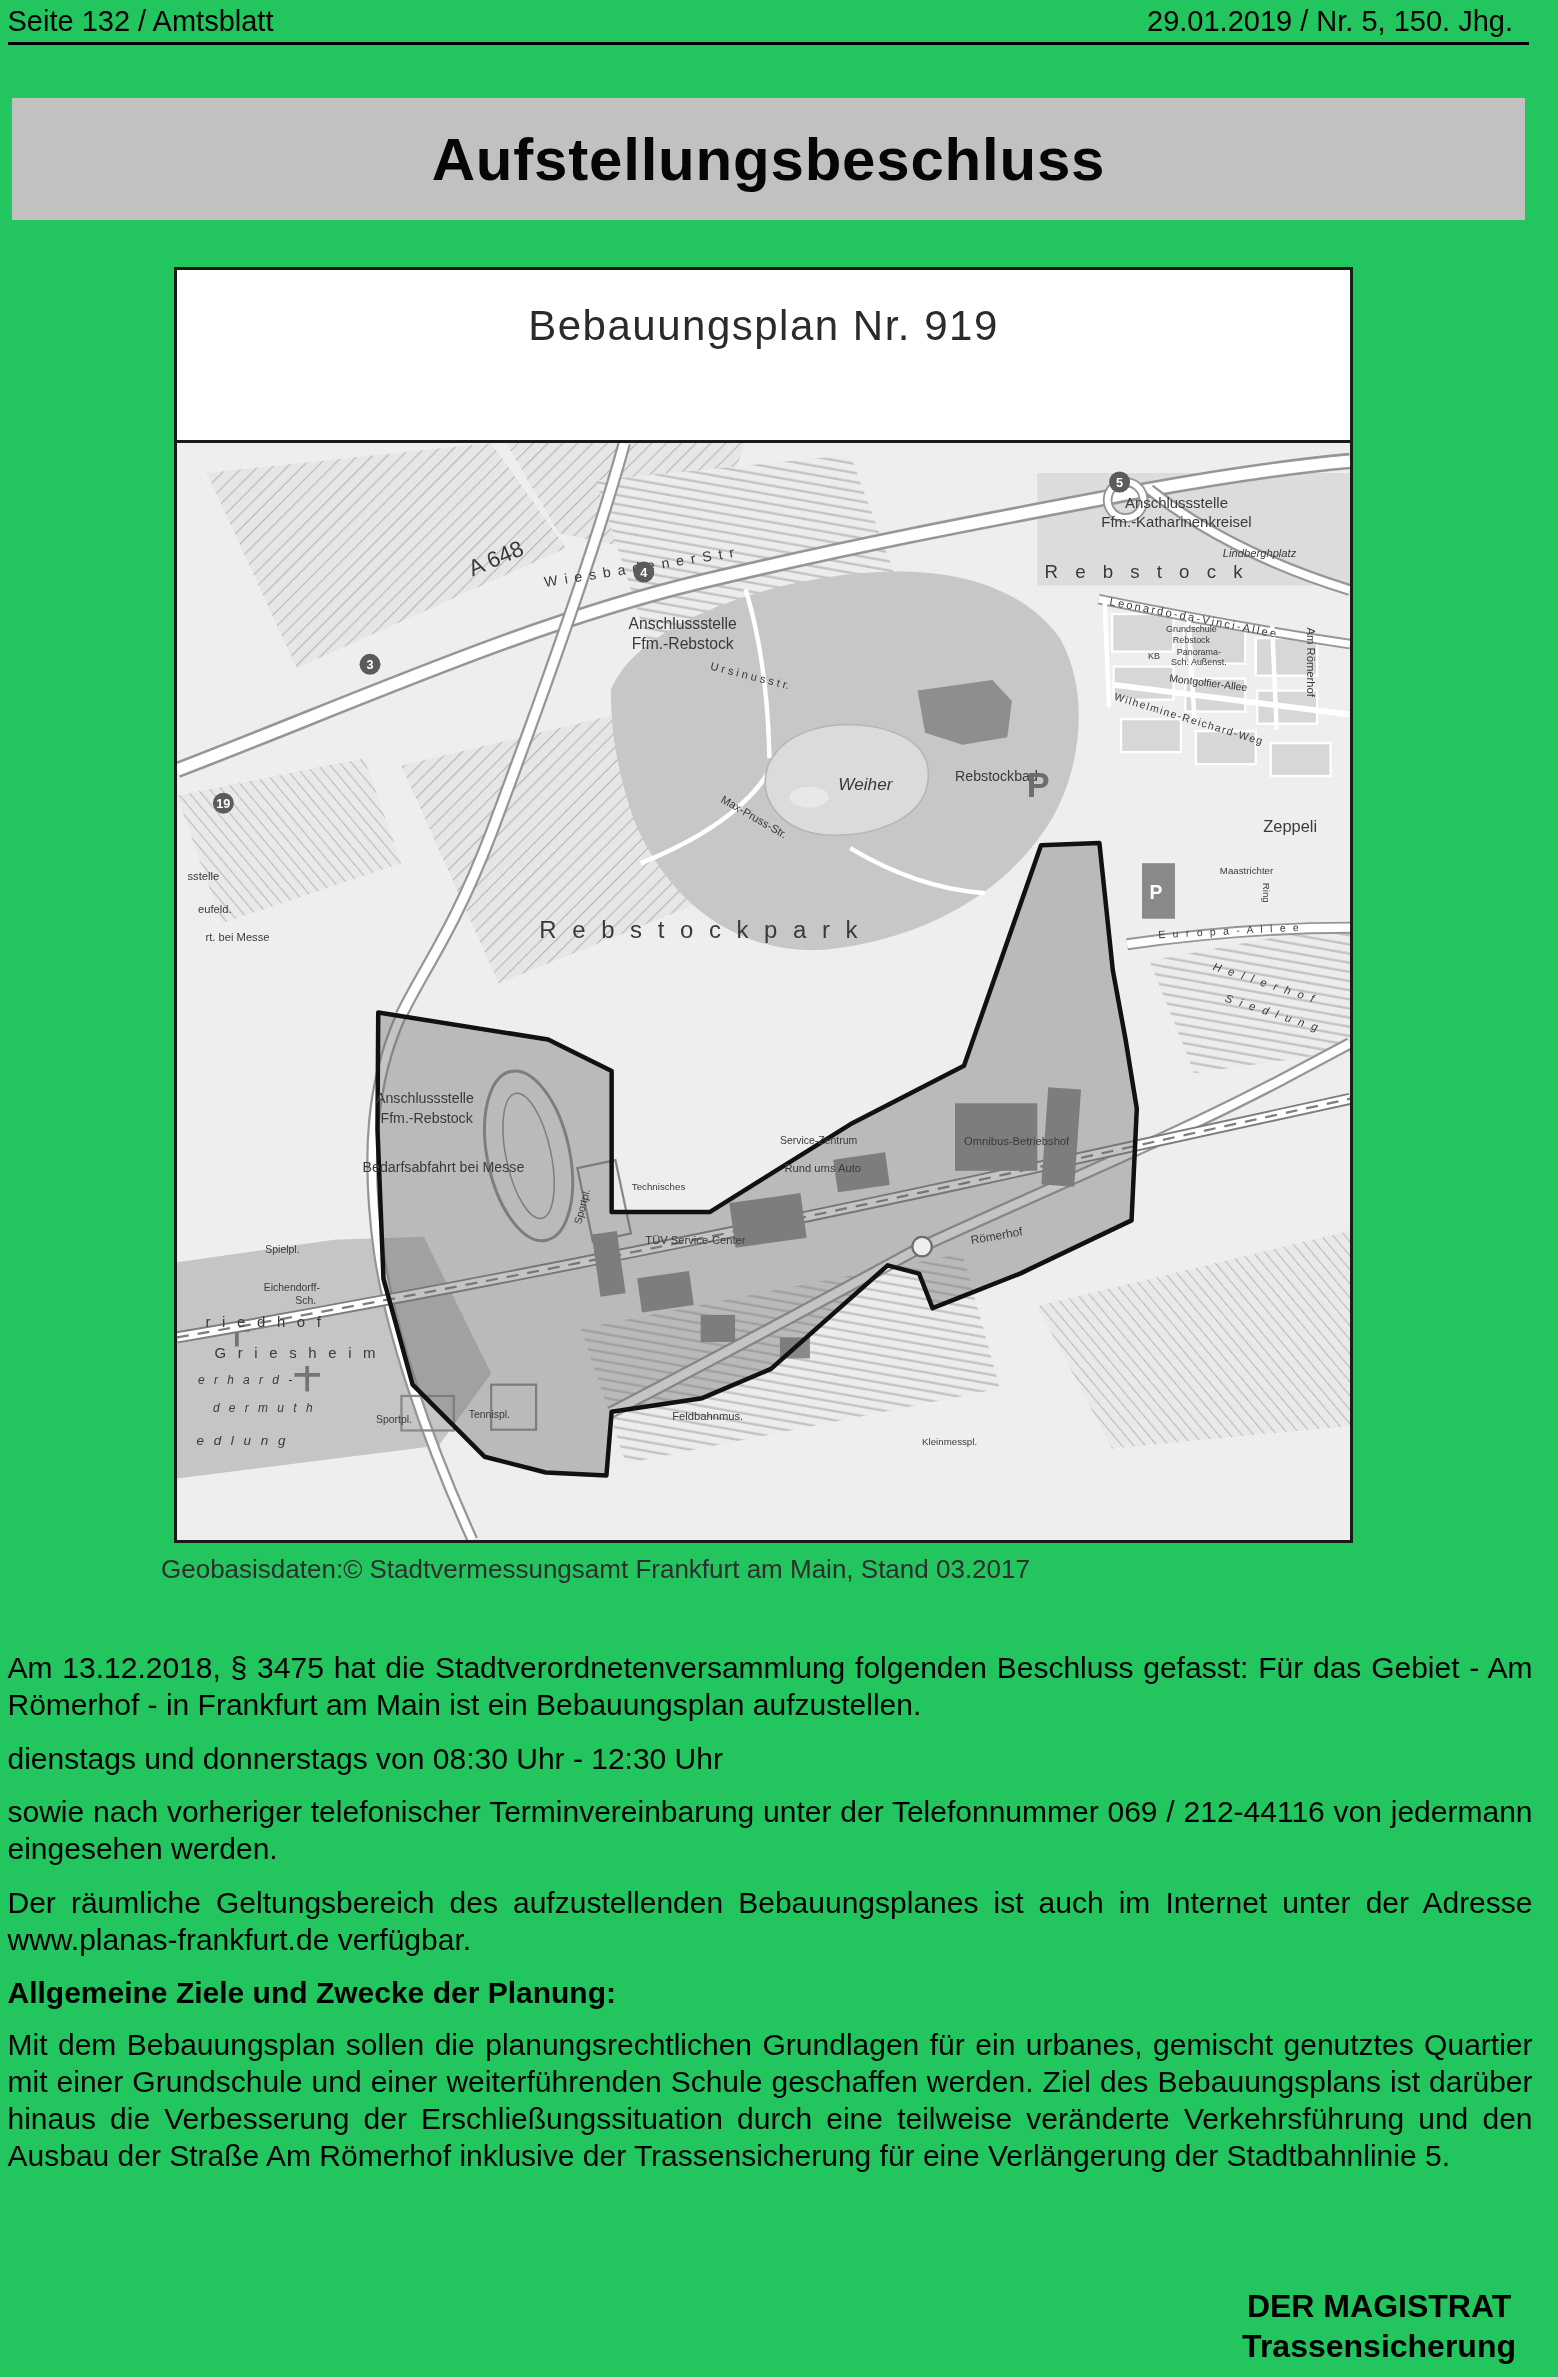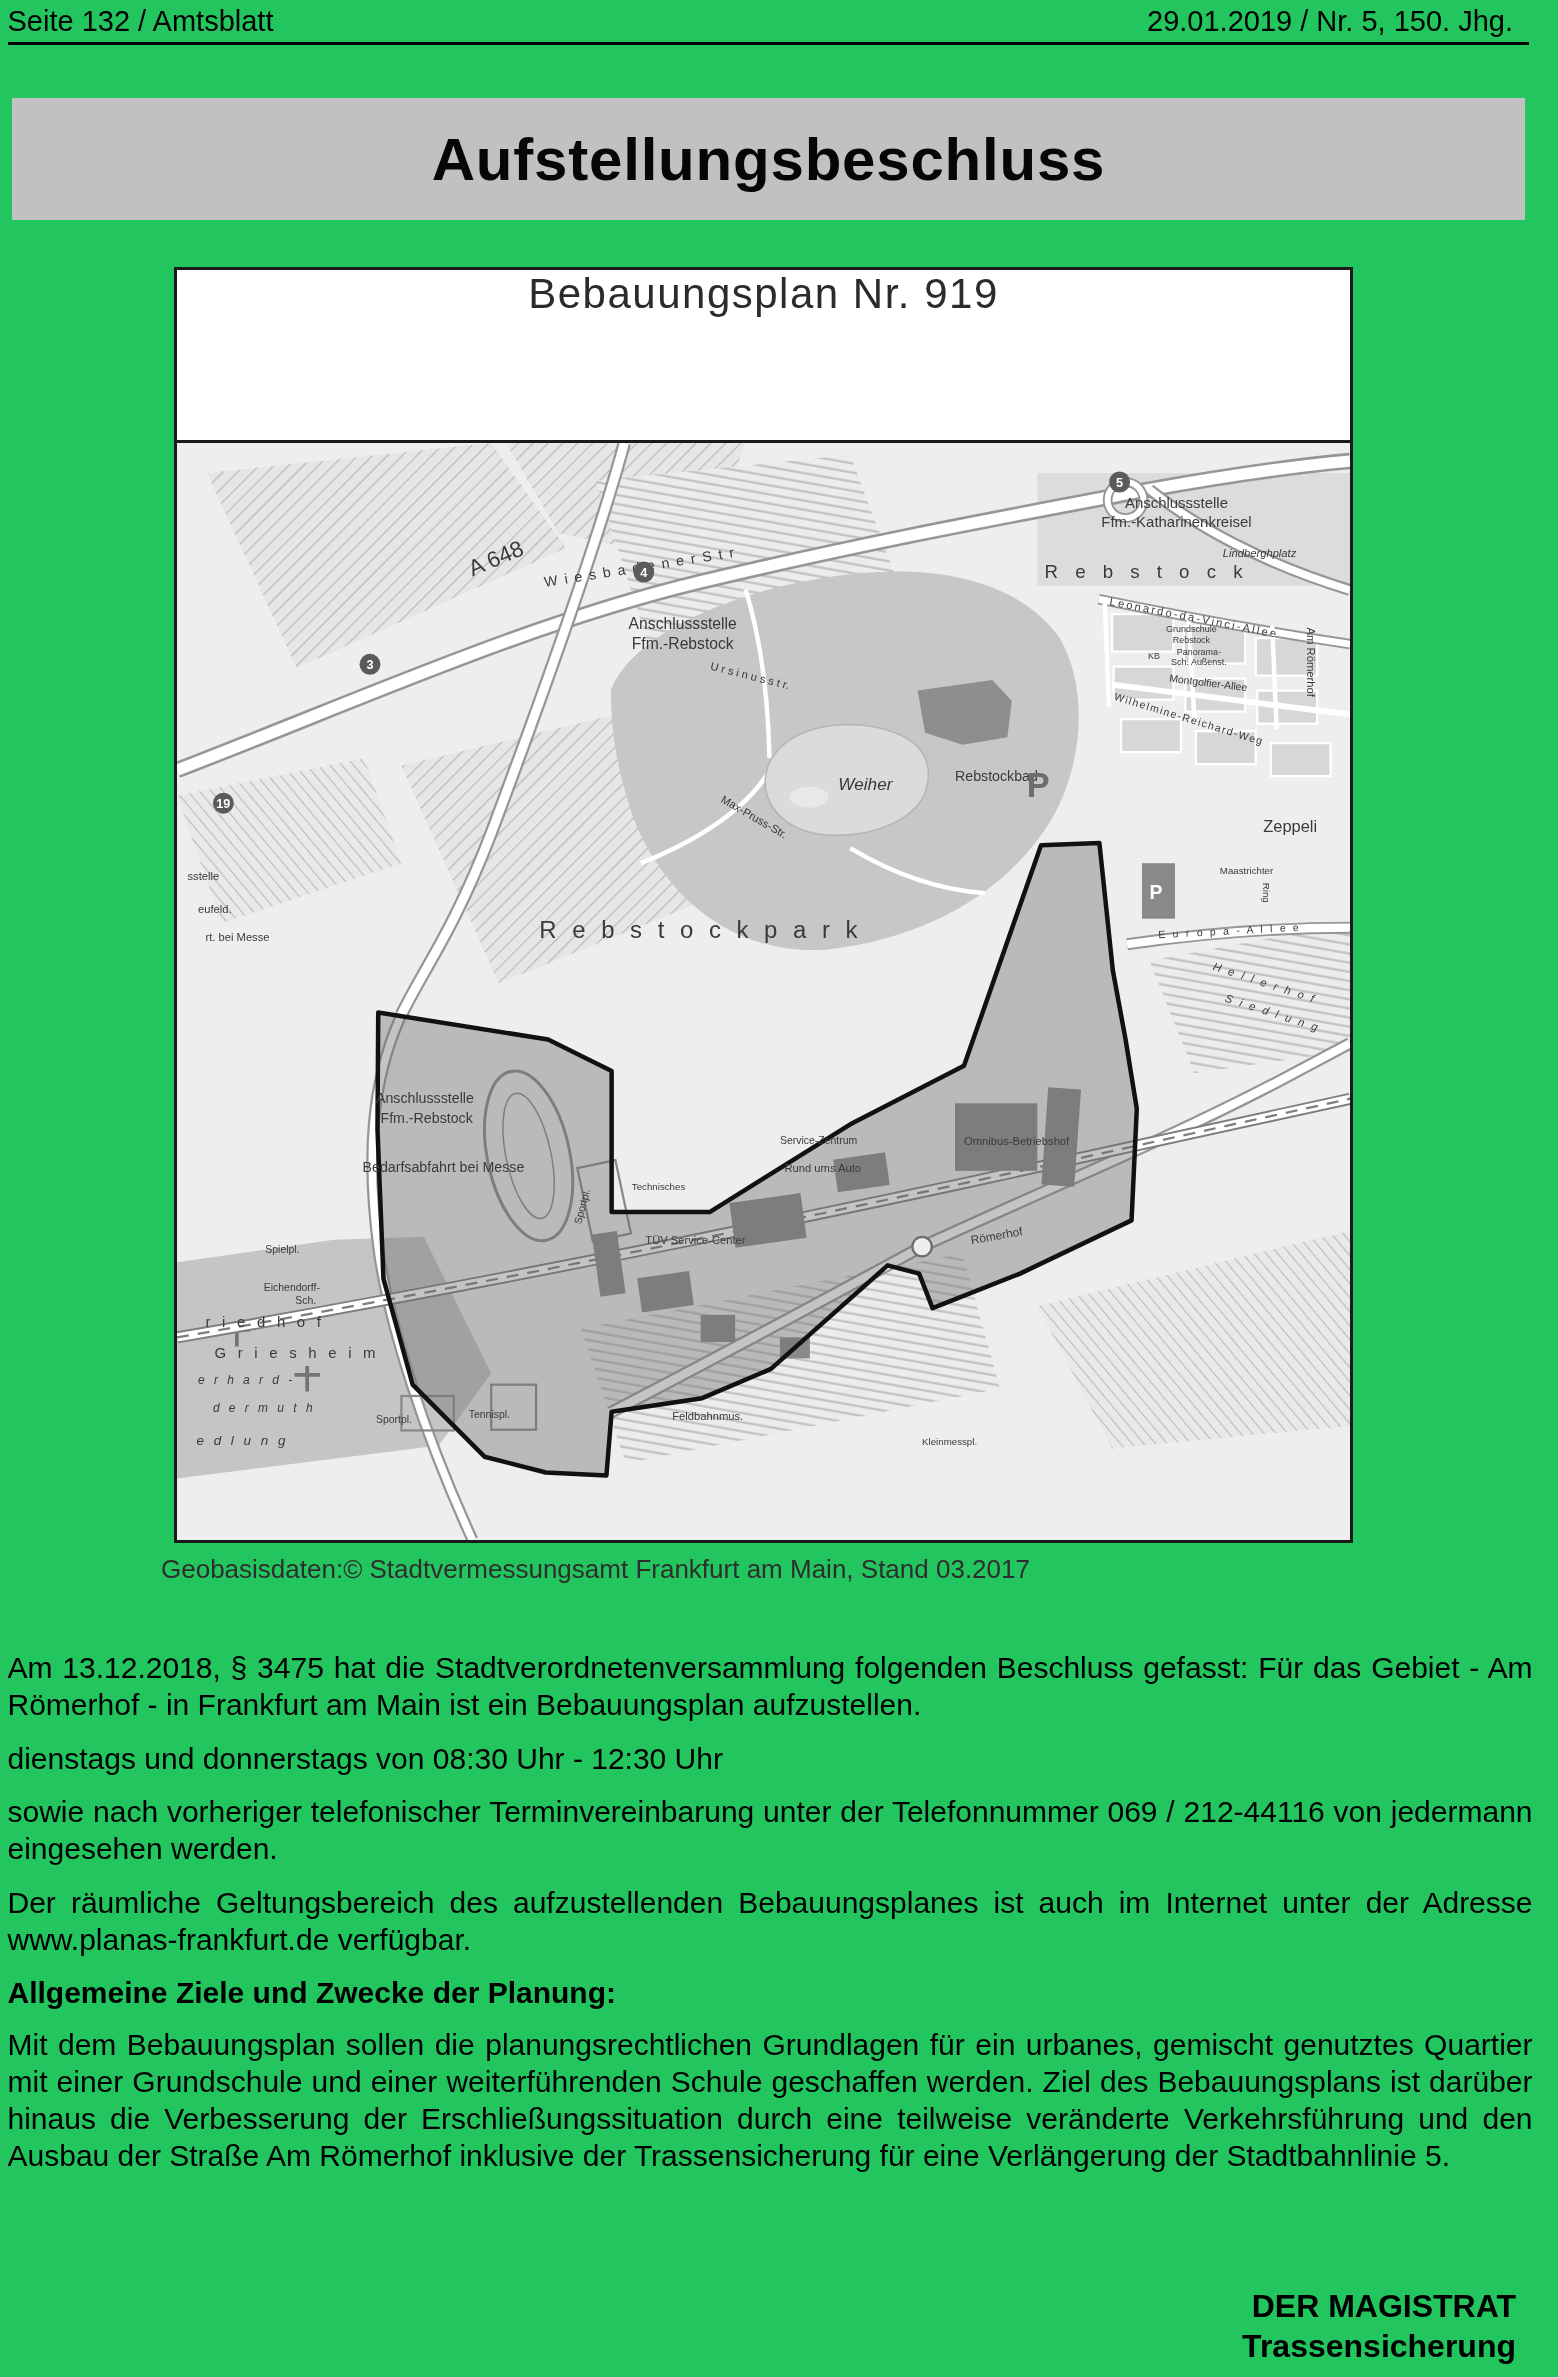--- a/index.html
+++ b/index.html
@@ -9,31 +9,31 @@
   .hdr-left{position:absolute;left:7.5px;top:4.5px;font-size:29px;}
   .hdr-right{position:absolute;right:45px;top:4.5px;font-size:29px;}
   .hdr-rule{position:absolute;left:7.5px;top:42px;width:1521px;height:3px;background:#000;}
   
   .banner{position:absolute;left:12px;top:98px;width:1513px;height:122px;
           background:#c2c1c1;display:flex;align-items:center;justify-content:center;}
   .banner h1{margin:0;font-size:60px;font-weight:bold;letter-spacing:0.8px;color:#060606;}
   
   .figure{position:absolute;left:174px;top:267px;width:1179px;height:1276px;
           border:3px solid #1a1a1a;box-sizing:border-box;background:#fff;}
-  .fig-title{height:173px;border-bottom:3px solid #1a1a1a;text-align:center;box-sizing:border-box;}
+  .fig-title{height:173px;border-bottom:3px solid #1a1a1a;text-align:center;box-sizing:border-box;padding-top:32px;}
   .fig-title .l1{font-size:42px;color:#2b2b2b;letter-spacing:1.5px;}
   .fig-title .l2{font-size:33px;color:#2b2b2b;margin-top:16.5px;letter-spacing:1.5px;}
   .map-wrap{position:absolute;left:0;top:173px;right:0;bottom:0;}
   .map-wrap svg{width:100%;height:100%;display:block;}
   .caption{position:absolute;left:161px;top:1554px;font-size:26px;color:#2e2e2e;}
   
   .bodytext{position:absolute;left:7.5px;top:1649px;width:1525px;font-size:30px;line-height:37px;text-align:justify;}
   .bodytext p{margin:0 0 16.5px 0;}
   .bodytext .goals-head{font-weight:bold;margin:3px 0 15px 0;}
-  .footer{position:absolute;right:42px;top:2286px;text-align:right;font-weight:bold;font-size:32px;line-height:40px;}
+  .footer{position:absolute;right:42px;top:2286px;text-align:center;font-weight:bold;font-size:32px;line-height:40px;}
   text{font-family:"Liberation Sans",sans-serif;}
 </style>
 </head>
 <body>
 
 <div class="page">
 
   <div class="hdr-left">Seite 132 / Amtsblatt</div>
   <div class="hdr-right">29.01.2019 / Nr. 5, 150. Jhg.</div>
   <div class="hdr-rule"></div>

